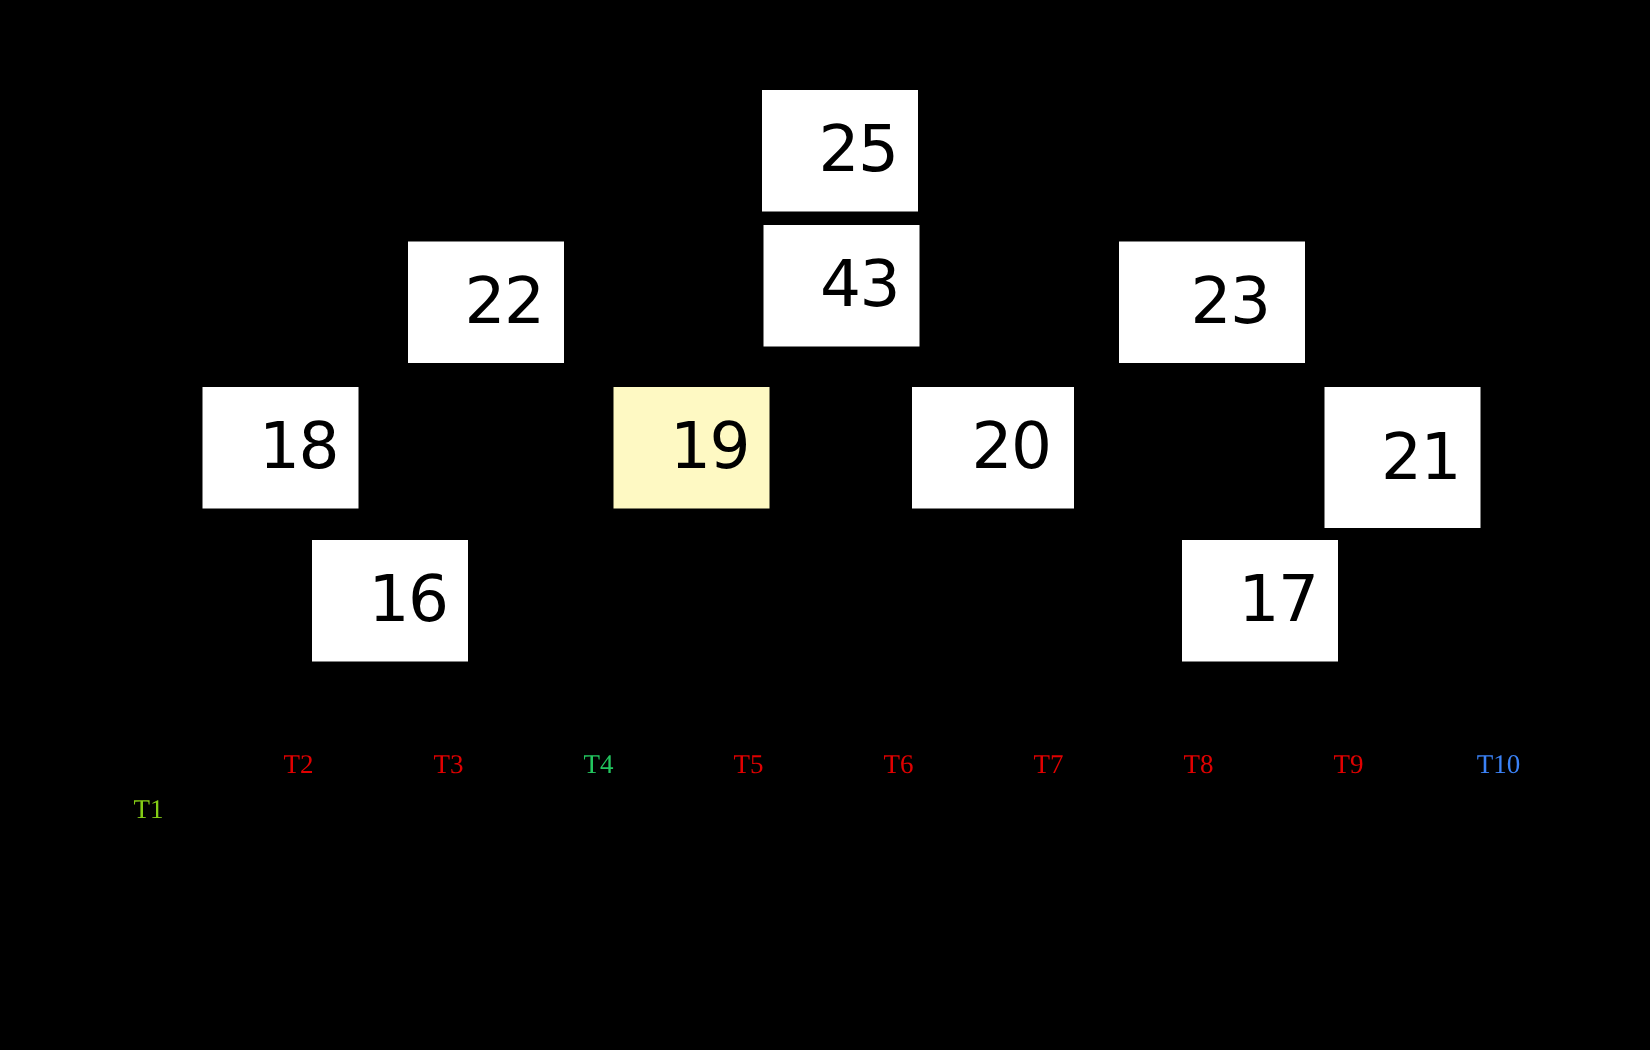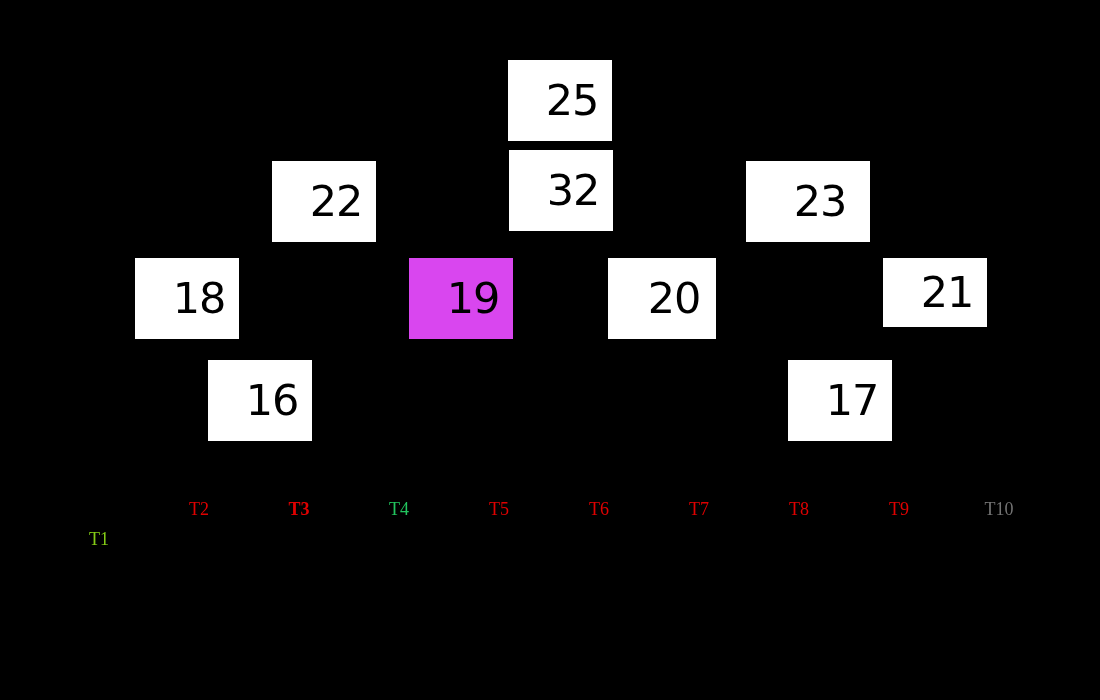--- a/index.html
+++ b/index.html
@@ -39,35 +39,35 @@
     line-height: 1;
     white-space: nowrap;
   }
 </style>
 </head>
 <body>
 
 <div class="stage">
   <div id="nodes-layer">
       <div class="node" style="left: 508px; top: 60px; width: 80px; height: 81px; background: rgb(255, 255, 255); color: rgb(0, 0, 0);">25</div>
-      <div class="node" style="left: 509px; top: 150px; width: 80px; height: 81px; background: rgb(255, 255, 255); color: rgb(0, 0, 0);">32</div>
+      <div class="node" style="left: 509px; top: 150px; width: 80px; height: 81px; background: rgb(255, 255, 255); color: rgb(0, 0, 0);">43</div>
       <div class="node" style="left: 272px; top: 161px; width: 80px; height: 81px; background: rgb(255, 255, 255); color: rgb(0, 0, 0);">22</div>
       <div class="node" style="left: 746px; top: 161px; width: 100px; height: 81px; background: rgb(255, 255, 255); color: rgb(0, 0, 0);">23</div>
       <div class="node" style="left: 135px; top: 258px; width: 80px; height: 81px; background: rgb(255, 255, 255); color: rgb(0, 0, 0);">18</div>
-      <div class="node" style="left: 409px; top: 258px; width: 80px; height: 81px; background: #d946ef; color: rgb(0, 0, 0);">19</div>
+      <div class="node" style="left: 409px; top: 258px; width: 80px; height: 81px; background: #fef9c3; color: rgb(0, 0, 0);">19</div>
       <div class="node" style="left: 608px; top: 258px; width: 84px; height: 81px; background: rgb(255, 255, 255); color: rgb(0, 0, 0);">20</div>
-      <div class="node" style="left: 883px; top: 258px; width: 80px; height: 69px; background: rgb(255, 255, 255); color: rgb(0, 0, 0);">21</div>
+      <div class="node" style="left: 883px; top: 258px; width: 80px; height: 94px; background: rgb(255, 255, 255); color: rgb(0, 0, 0);">21</div>
       <div class="node" style="left: 208px; top: 360px; width: 80px; height: 81px; background: rgb(255, 255, 255); color: rgb(0, 0, 0); text-align: center;">16</div>
       <div class="node" style="left: 788px; top: 360px; width: 80px; height: 81px; background: rgb(255, 255, 255); color: rgb(0, 0, 0);">17</div>
     </div>
   <div id="leaves-layer">
       <span class="leaf" style="left: 99px; top: 500px; color: #84cc16; margin-top: 30px;">T1</span>
       <span class="leaf" style="left: 199px; top: 500px; color: rgb(224, 0, 0);">T2</span>
-      <span class="leaf" style="left: 299px; top: 500px; color: rgb(224, 0, 0); font-weight: bold;">T3</span>
+      <span class="leaf" style="left: 299px; top: 500px; color: rgb(224, 0, 0);">T3</span>
       <span class="leaf" style="left: 399px; top: 500px; color: #22c55e;">T4</span>
       <span class="leaf" style="left: 499px; top: 500px; color: rgb(224, 0, 0);">T5</span>
       <span class="leaf" style="left: 599px; top: 500px; color: rgb(224, 0, 0);">T6</span>
       <span class="leaf" style="left: 699px; top: 500px; color: rgb(224, 0, 0);">T7</span>
       <span class="leaf" style="left: 799px; top: 500px; color: rgb(224, 0, 0);">T8</span>
       <span class="leaf" style="left: 899px; top: 500px; color: rgb(224, 0, 0);">T9</span>
-      <span class="leaf" style="left: 999px; top: 500px; color: #737373;">T10</span>
+      <span class="leaf" style="left: 999px; top: 500px; color: #3b82f6;">T10</span>
     </div>
 </div>
 
 </body></html>

